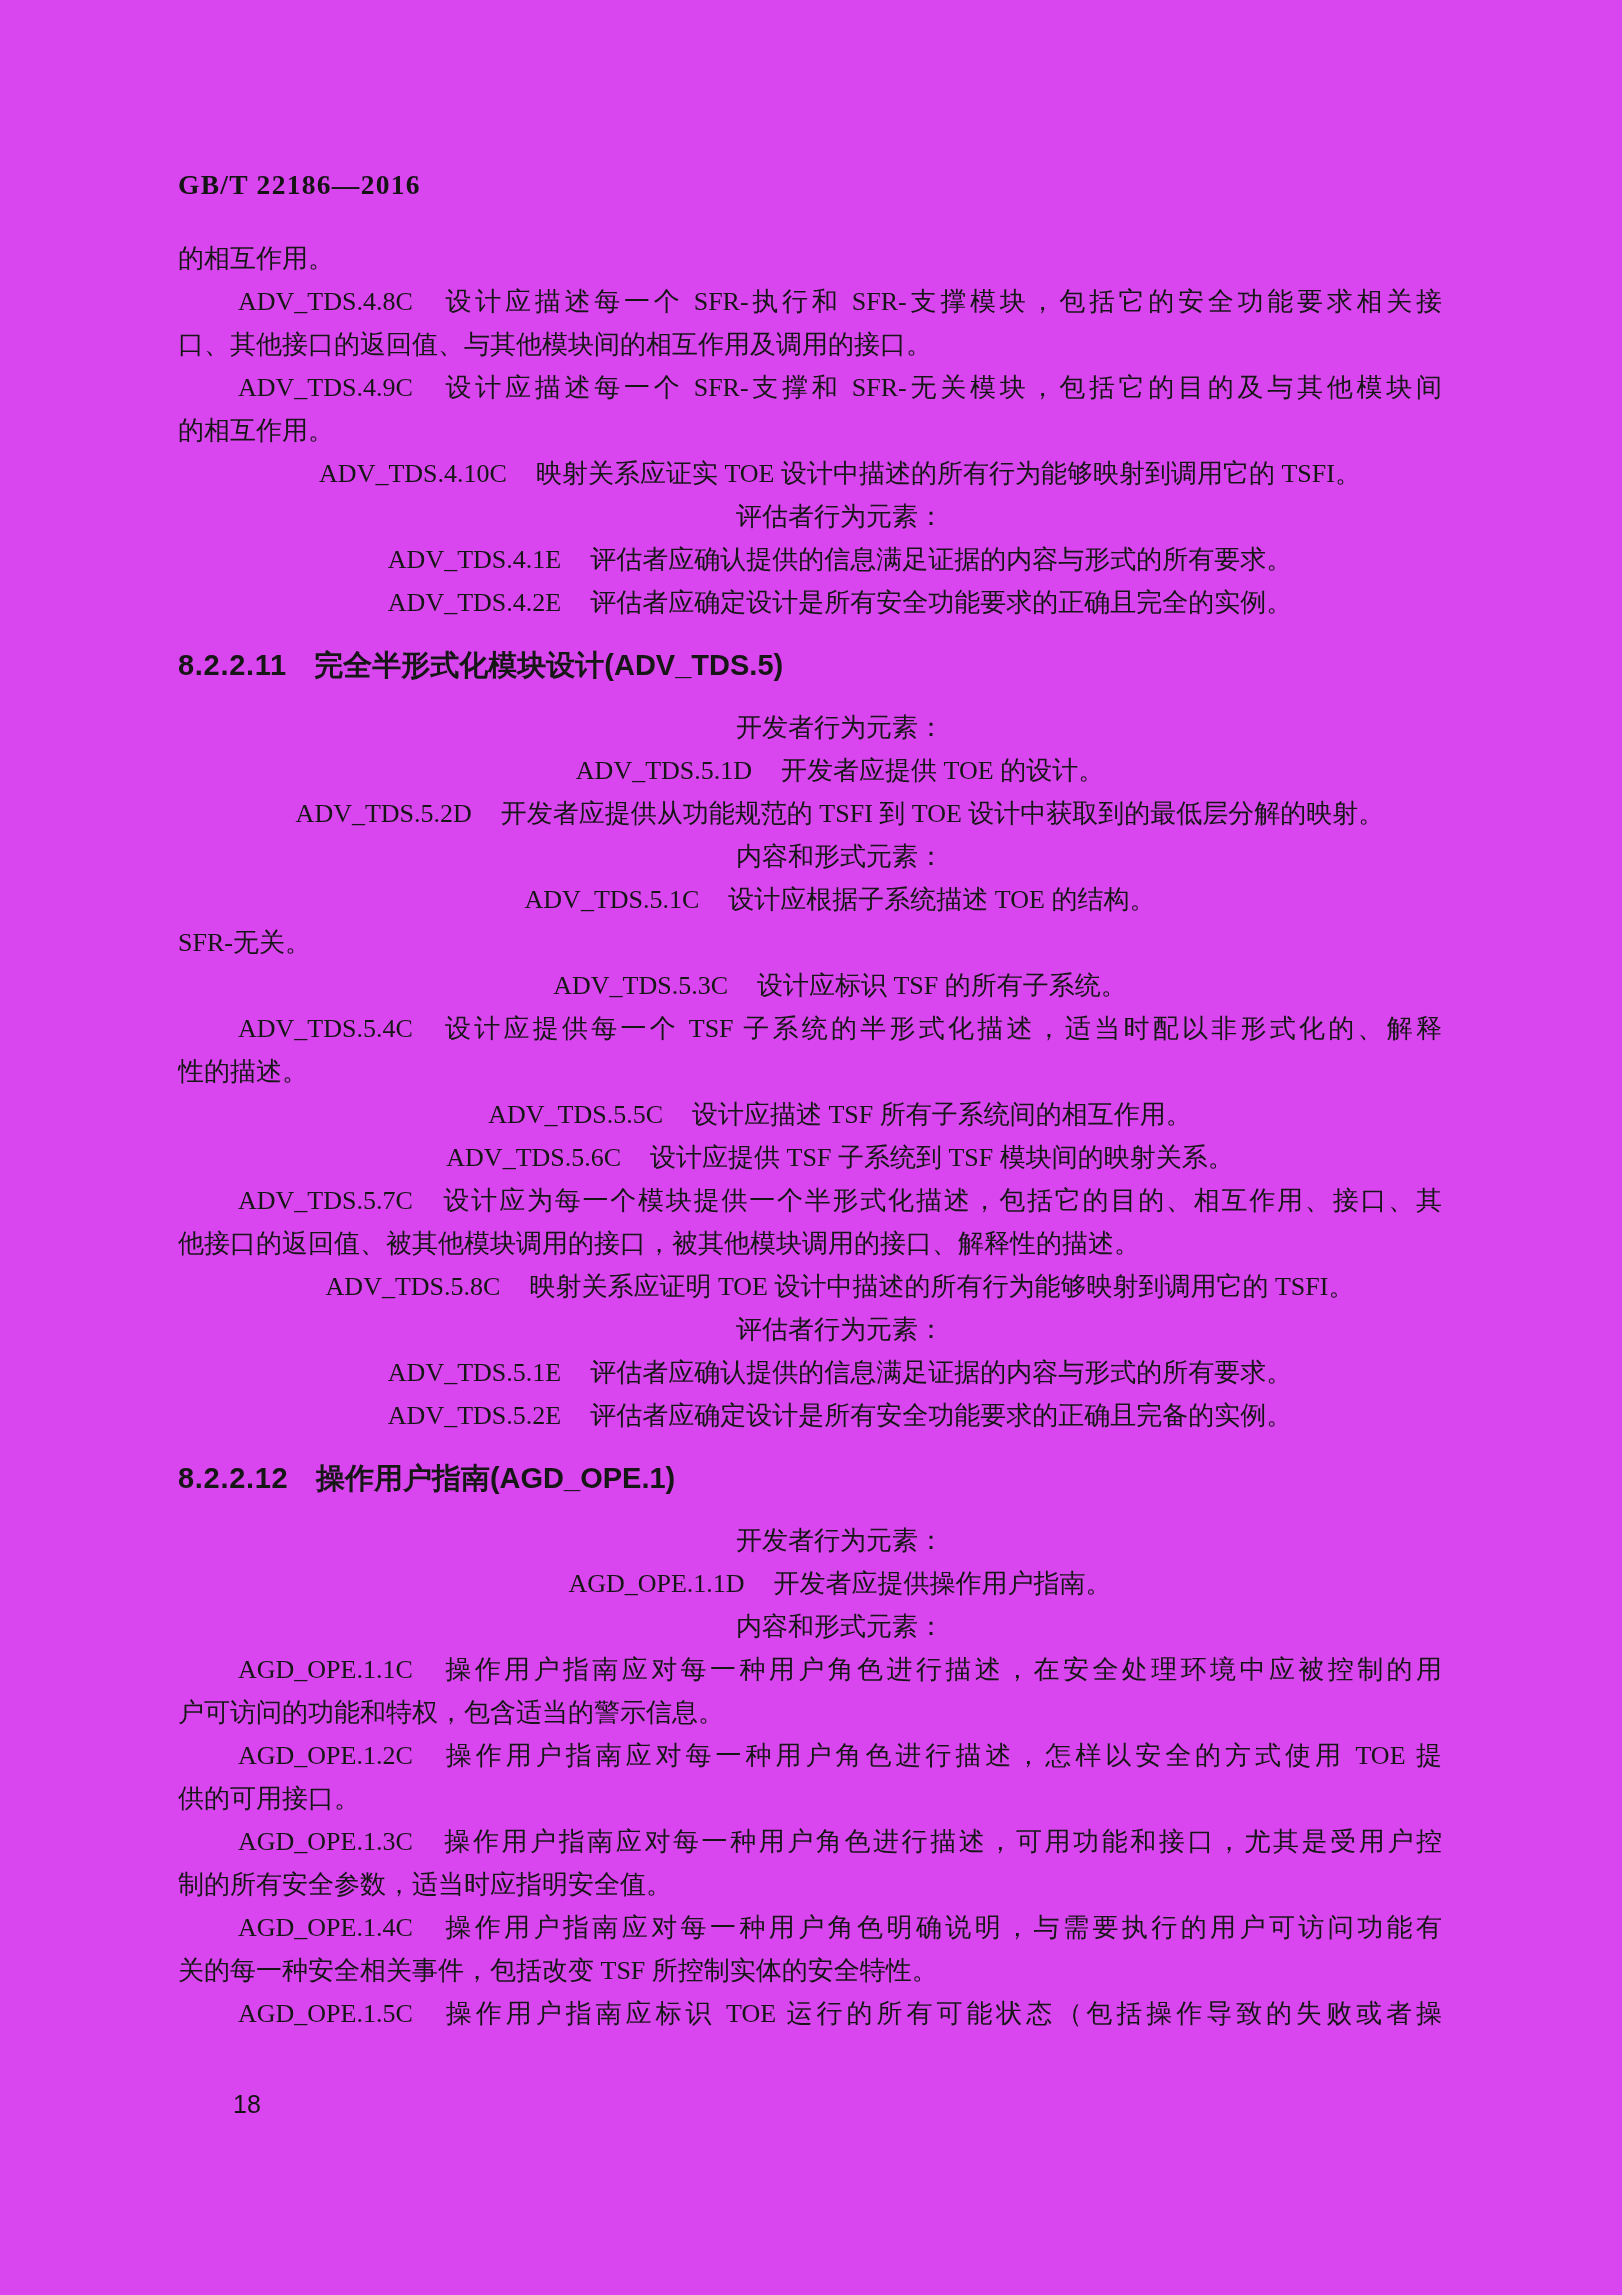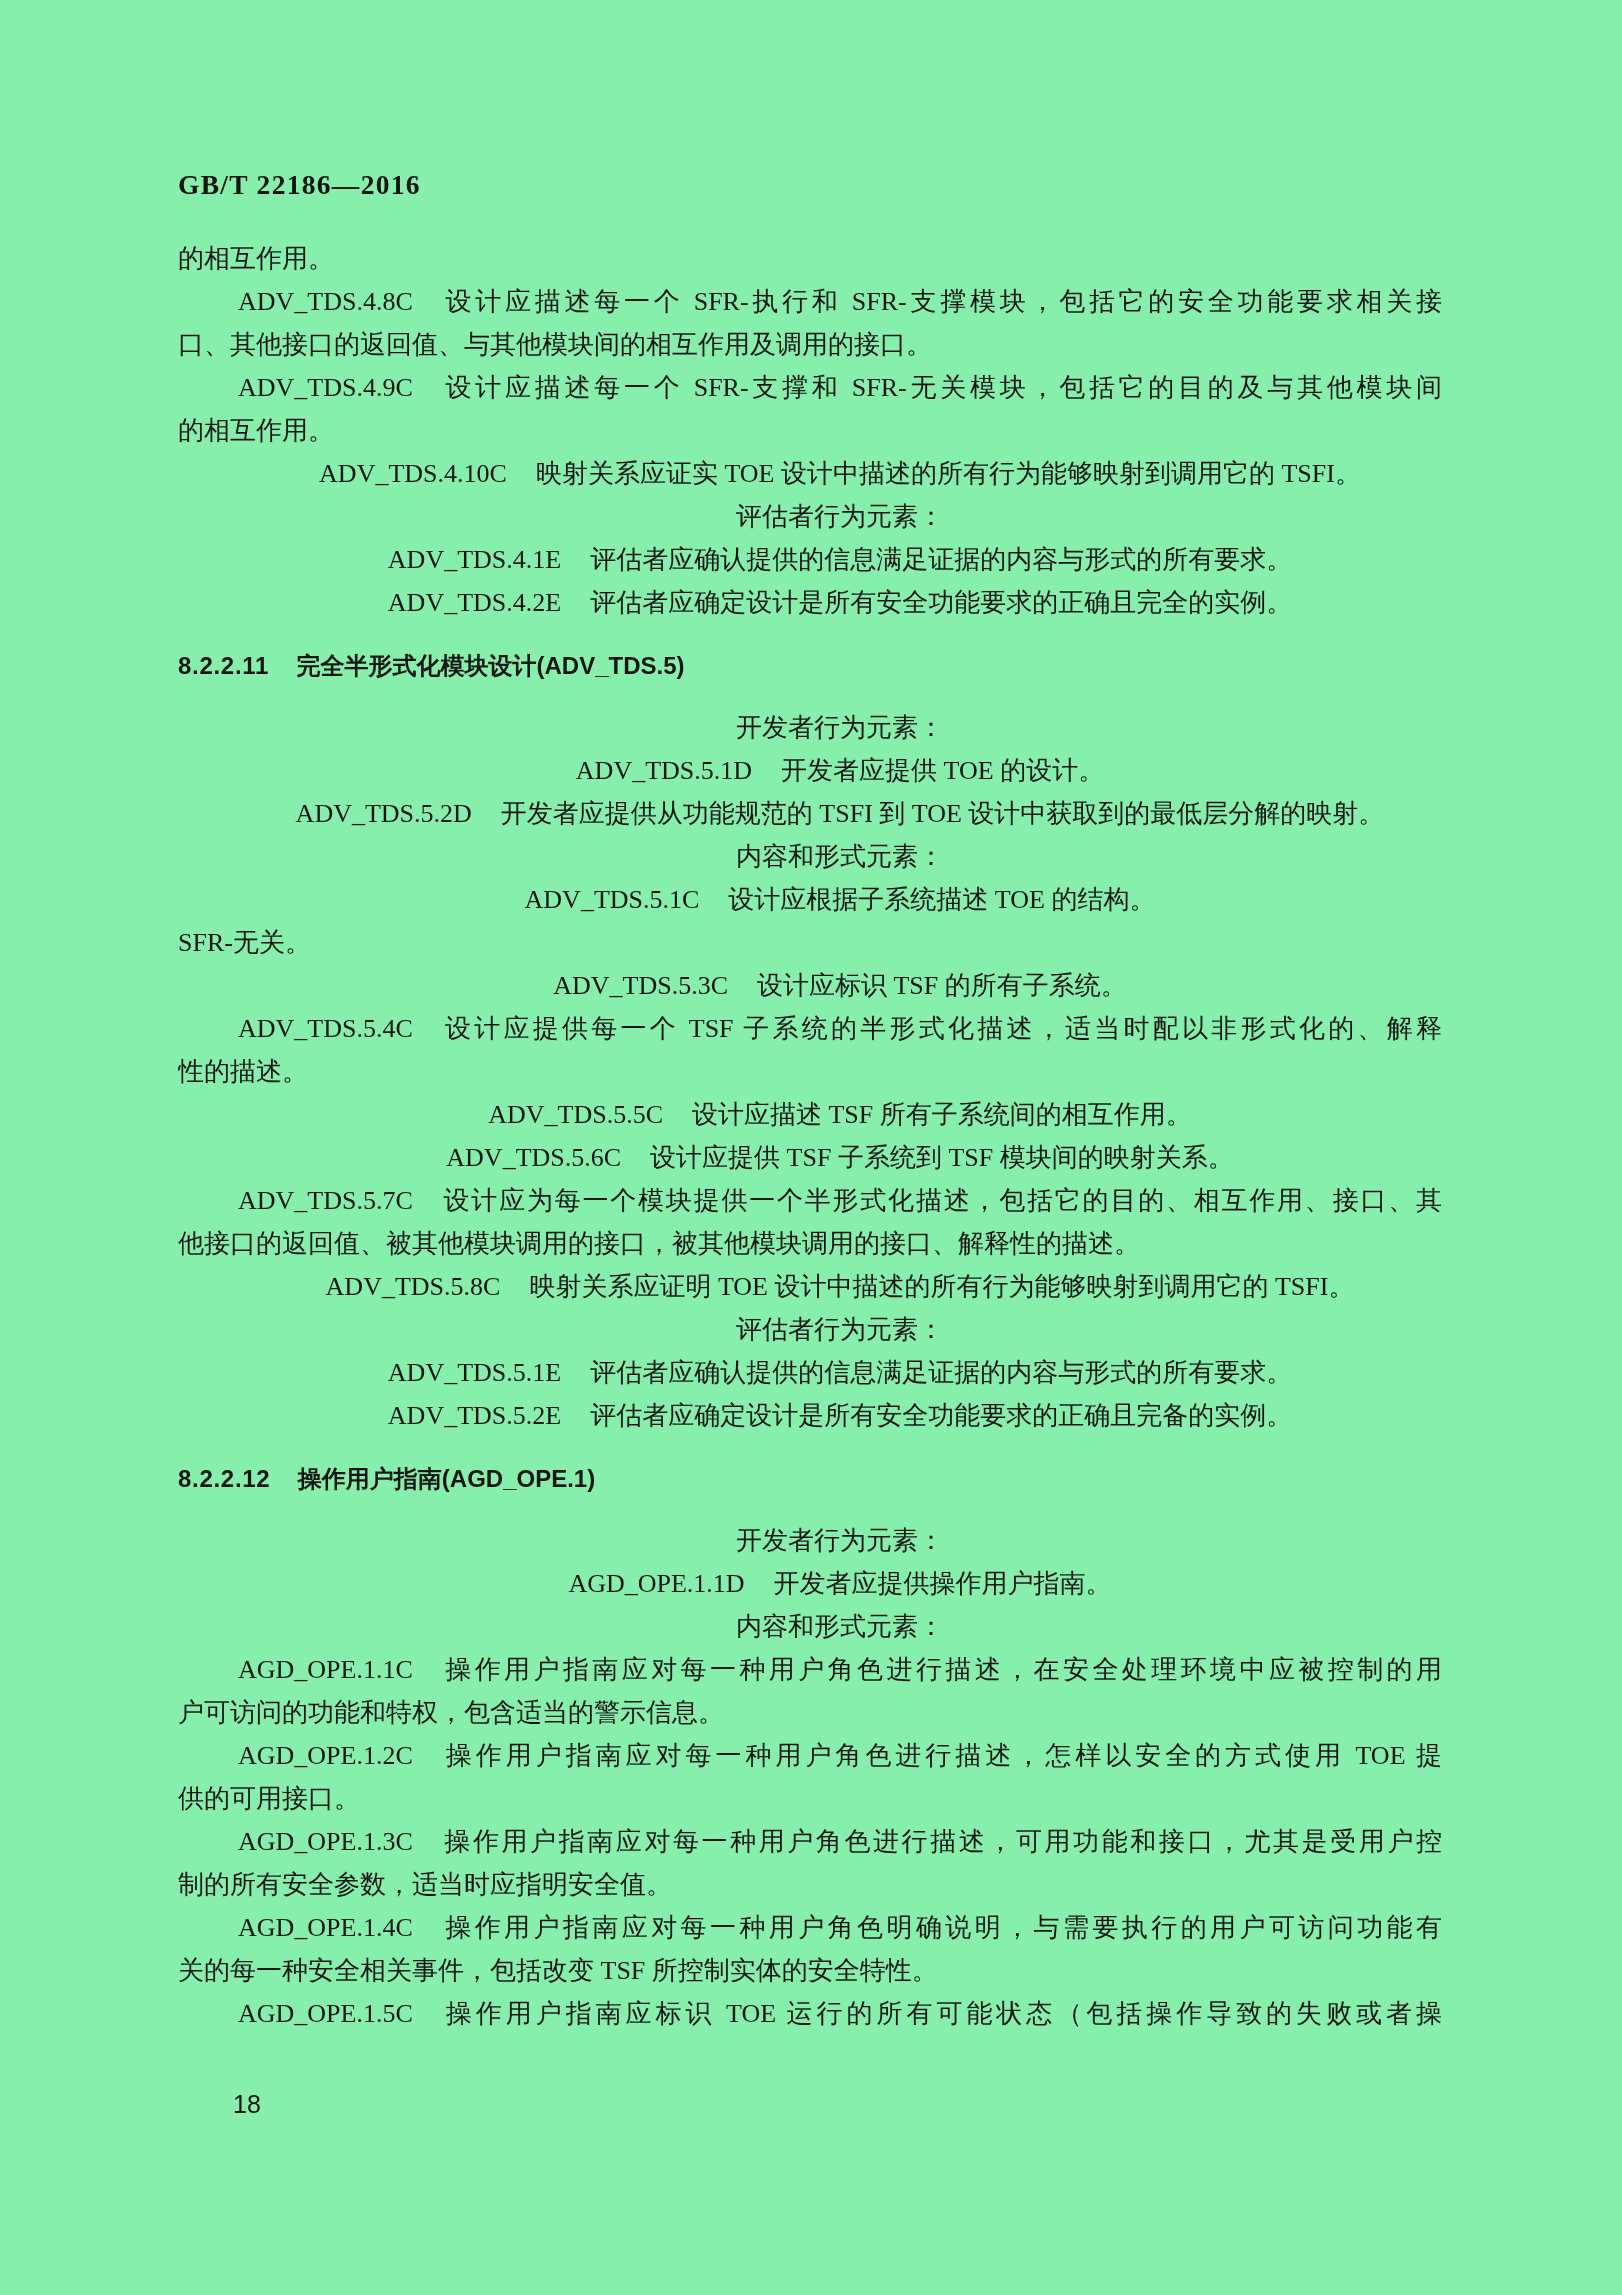--- a/index.html
+++ b/index.html
@@ -1,20 +1,20 @@
 <!DOCTYPE html>
 <html style="font-size:10.5px"><head>
 <meta charset="utf-8">
 <style>
   html, body { margin: 0; padding: 0; background: #ffffff; }
   .page {
     position: relative;
     width: 1623px;
     height: 2295px;
-    background: #86efac;
+    background: #d946ef;
     color: #141414;
     overflow: hidden;
   }
   .doc-header {
     position: absolute;
     left: 178px;
     top: 169px;
     font-family: "Liberation Serif", serif;
     font-weight: bold;
     font-size: 27.5px;
@@ -42,21 +42,21 @@
     text-align-last: justify;
   }
   .line .tag { margin-right: 29px; }
   .heading {
     height: 43px;
     line-height: 43px;
     margin-top: 19.6px;
     margin-bottom: 19.6px;
     font-family: "Liberation Sans", sans-serif;
     font-weight: bold;
-    font-size: 24px;
+    font-size: 29px;
     white-space: nowrap;
   }
   .heading .hnum { margin-right: 27.5px; letter-spacing: 0.7px; }
   .page-number {
     position: absolute;
     left: 221px;
     top: 2089px;
     font-family: Liberation Sans, sans-serif;
     font-size: 25px;
     line-height: 31px;

